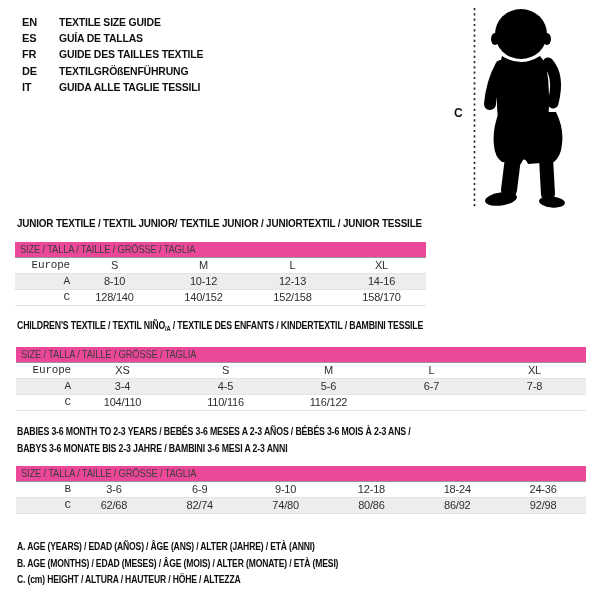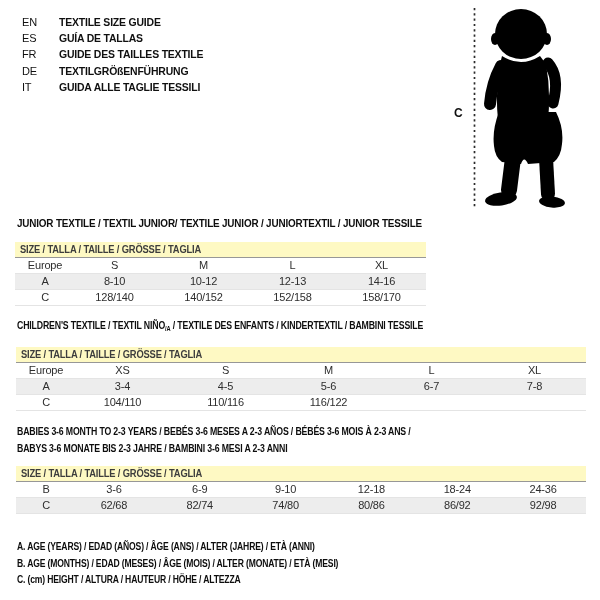--- a/index.html
+++ b/index.html
@@ -5,52 +5,52 @@
   html,body { margin:0; padding:0; background:#fff; }
   .canvas {
     position:relative; width:600px; height:600px; background:#ffffff;
     font-family:"Liberation Sans", sans-serif; color:#222; overflow:hidden;
     letter-spacing:-0.2px;
   }
 
   
   .lang-block { position:absolute; left:22px; top:13px; }
   .lang-row { height:16.2px; line-height:16.2px; white-space:nowrap; }
-  .lang-code { display:inline-block; width:37px; font-size:11px; font-weight:normal; color:#101010; }
+  .lang-code { display:inline-block; width:37px; font-size:11px; font-weight:bold; color:#101010; }
   .lang-title { display:inline-block; font-size:11px; font-weight:bold; color:#101010;
                 transform:scaleX(0.95); transform-origin:0 50%; }
 
   
   .baby-svg { position:absolute; left:468px; top:6px; }
   .figure-label { position:absolute; left:454px; top:106px; font-size:12px; font-weight:bold; color:#101010; }
 
   
   .sec-title { position:absolute; left:17px; font-size:11.5px; font-weight:bold; color:#0d0d0d;
                white-space:nowrap; transform-origin:0 0; }
   .sec-title.t1 { top:217px; transform:scaleX(0.86); }
   .sec-title.t2 { top:319px; transform:scaleX(0.76); }
   .sec-title.t3 { top:423px; transform:scaleX(0.76); line-height:17px; }
   .subscript { font-size:7.5px; vertical-align:-2px; }
 
   
   .tbl { position:absolute; font-size:11px; color:#2e2e2e; }
   .tbl.junior   { left:15px; top:242px; width:411px; }
   .tbl.children { left:16px; top:347px; width:570px; }
   .tbl.babies   { left:16px; top:466px; width:570px; }
-  .bar { height:16px; line-height:15px; background:#fef9c3; border-bottom:1px solid #979797;
-         box-sizing:border-box; padding-left:5px; color:#3d3d3d; white-space:nowrap;font-weight:bold; }
+  .bar { height:16px; line-height:15px; background:#ec4899; border-bottom:1px solid #979797;
+         box-sizing:border-box; padding-left:5px; color:#3d3d3d; white-space:nowrap; }
   .bar span { display:inline-block; transform:scaleX(0.85); transform-origin:0 50%; }
   .trow { display:grid; height:16px; line-height:15px; box-sizing:border-box;
           border-bottom:1px solid #e4e4e4; align-items:center; }
   .trow.alt { background:#ededed; }
   .g4 { grid-template-columns:55px repeat(4,1fr); }
   .g5 { grid-template-columns:55px repeat(5,1fr); }
   .g6 { grid-template-columns:55px repeat(6,1fr); }
   .cell { text-align:center; white-space:nowrap; }
-  .cell.lbl { text-align:center; padding-left:5px; }
+  .cell.lbl { text-align:right; padding-left:5px;font-family:Liberation Mono, monospace; }
 
   
   .footnotes { position:absolute; left:17px; top:538px; transform:scaleX(0.78); transform-origin:0 0; }
   .footnote { height:16.5px; line-height:16.5px; font-size:11px; font-weight:bold;
               color:#0d0d0d; white-space:nowrap; }
 </style>
 </head>
 <body>
 
 <div class="canvas">

